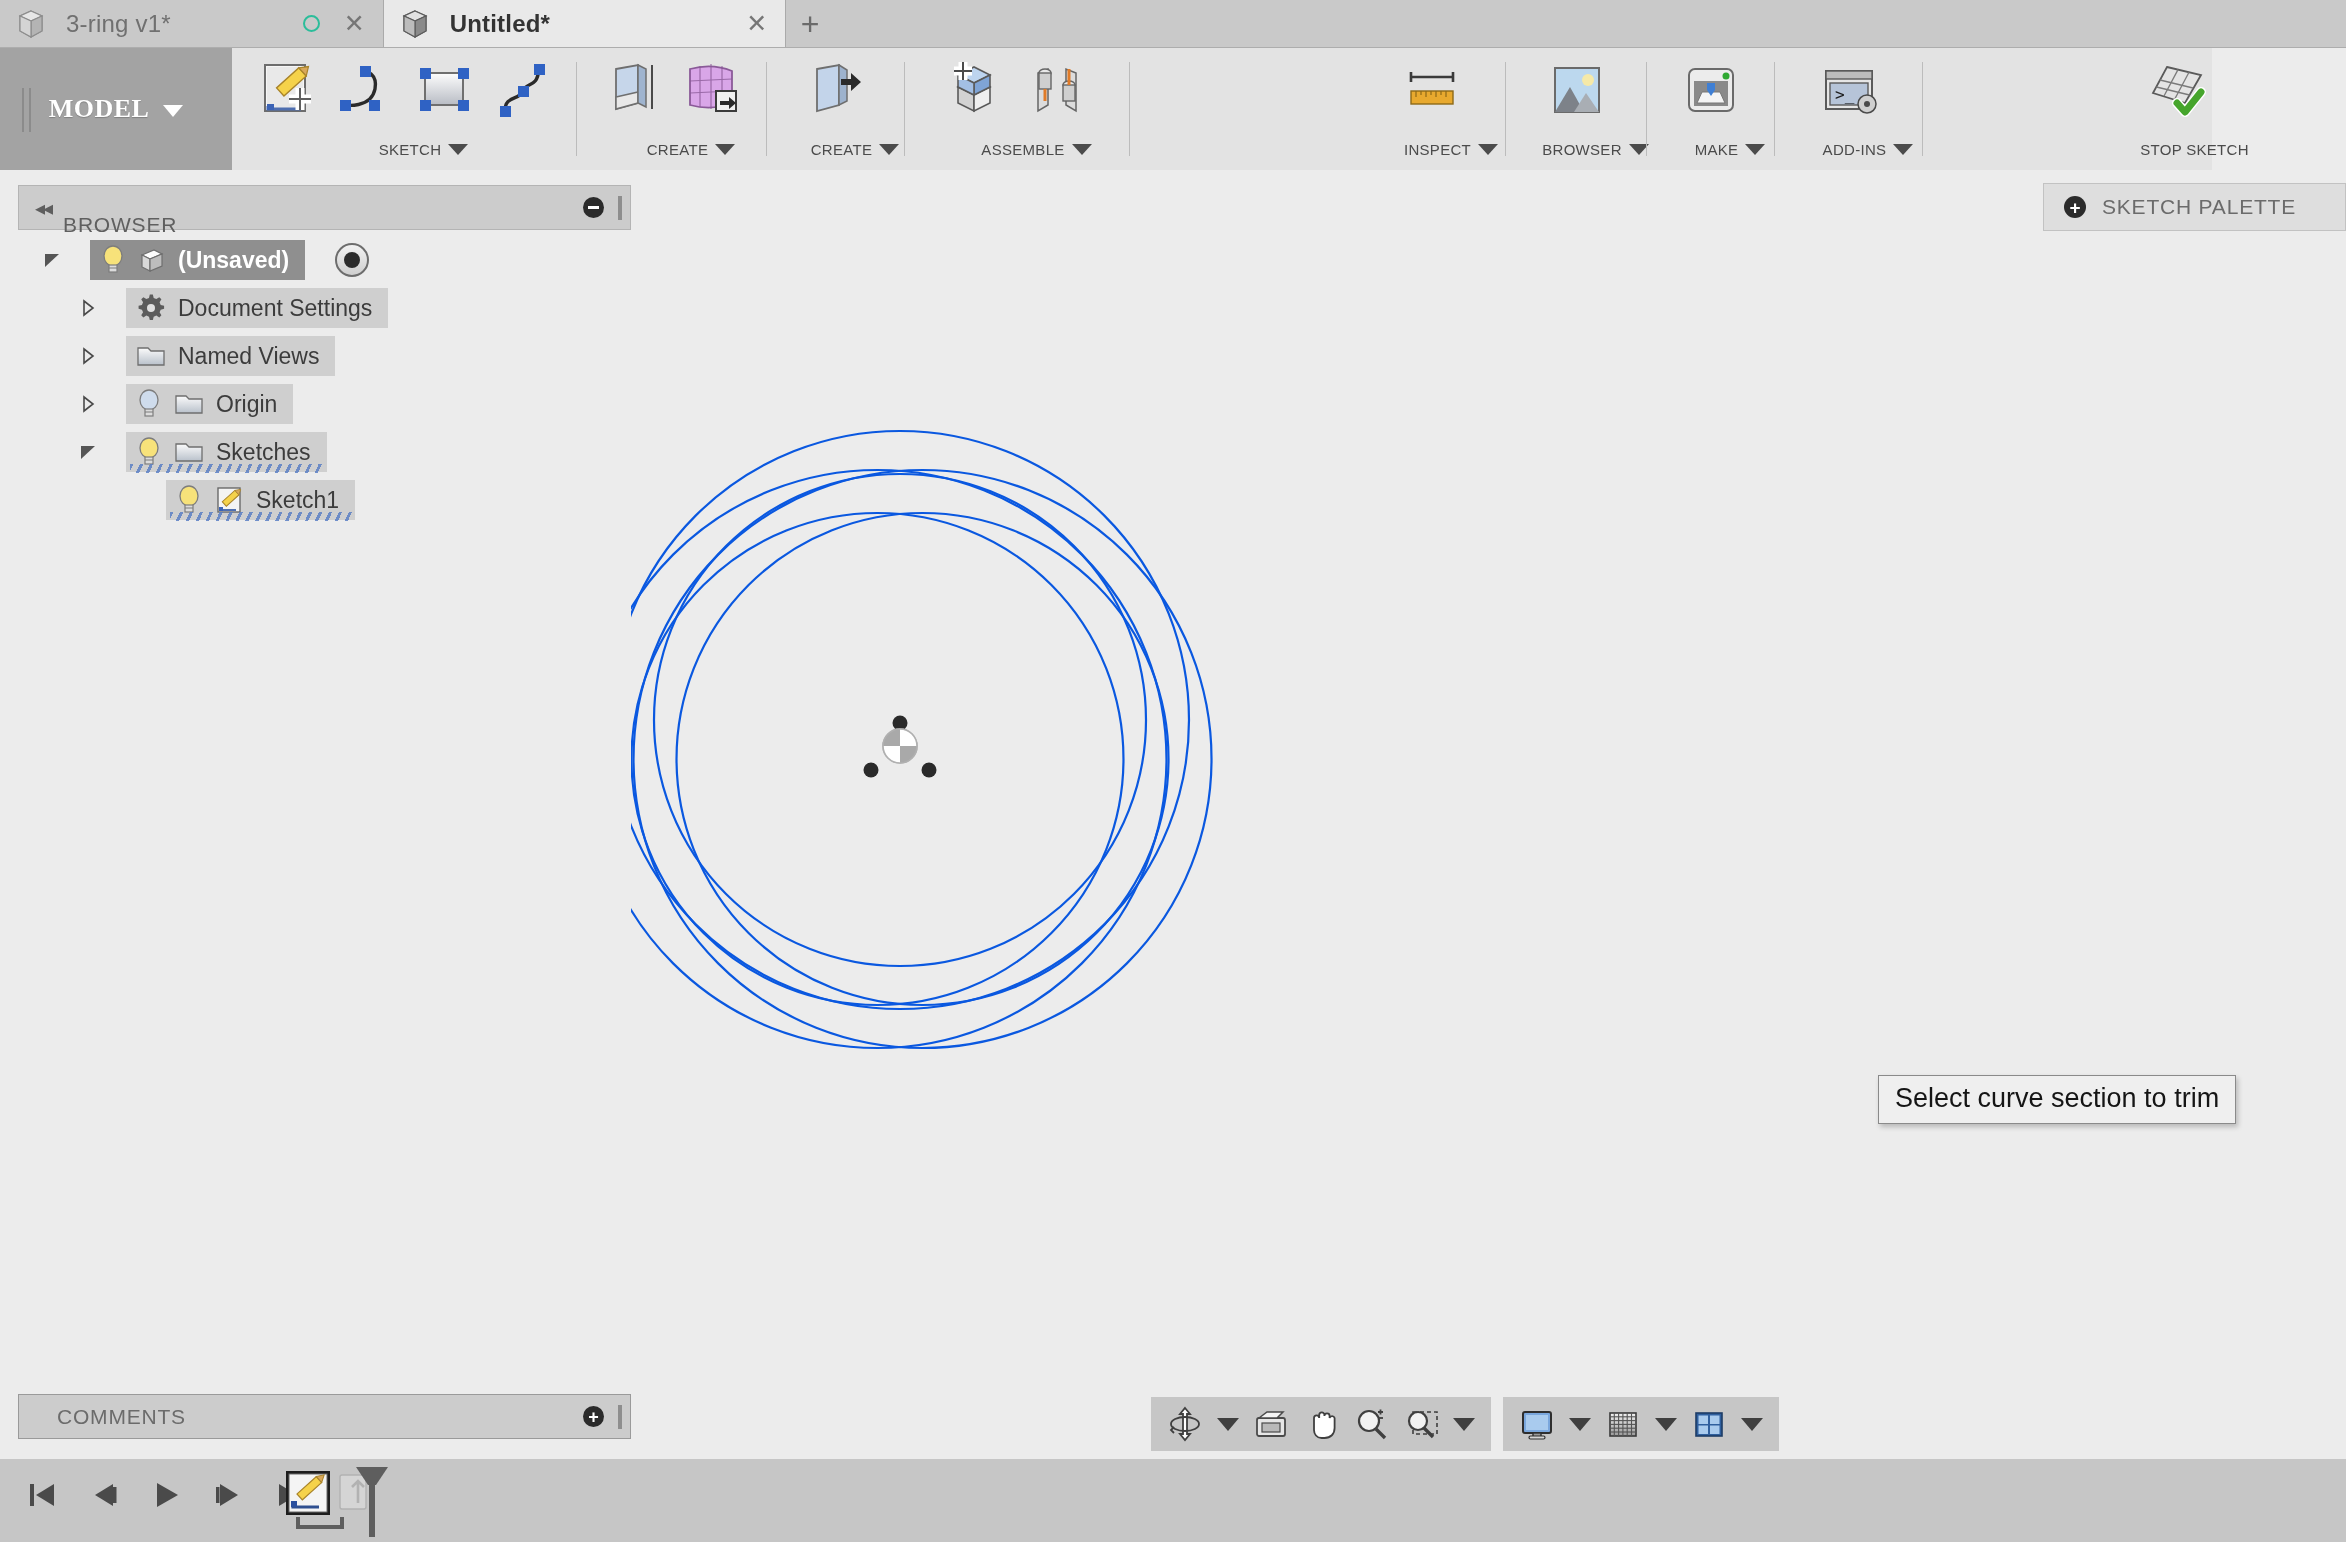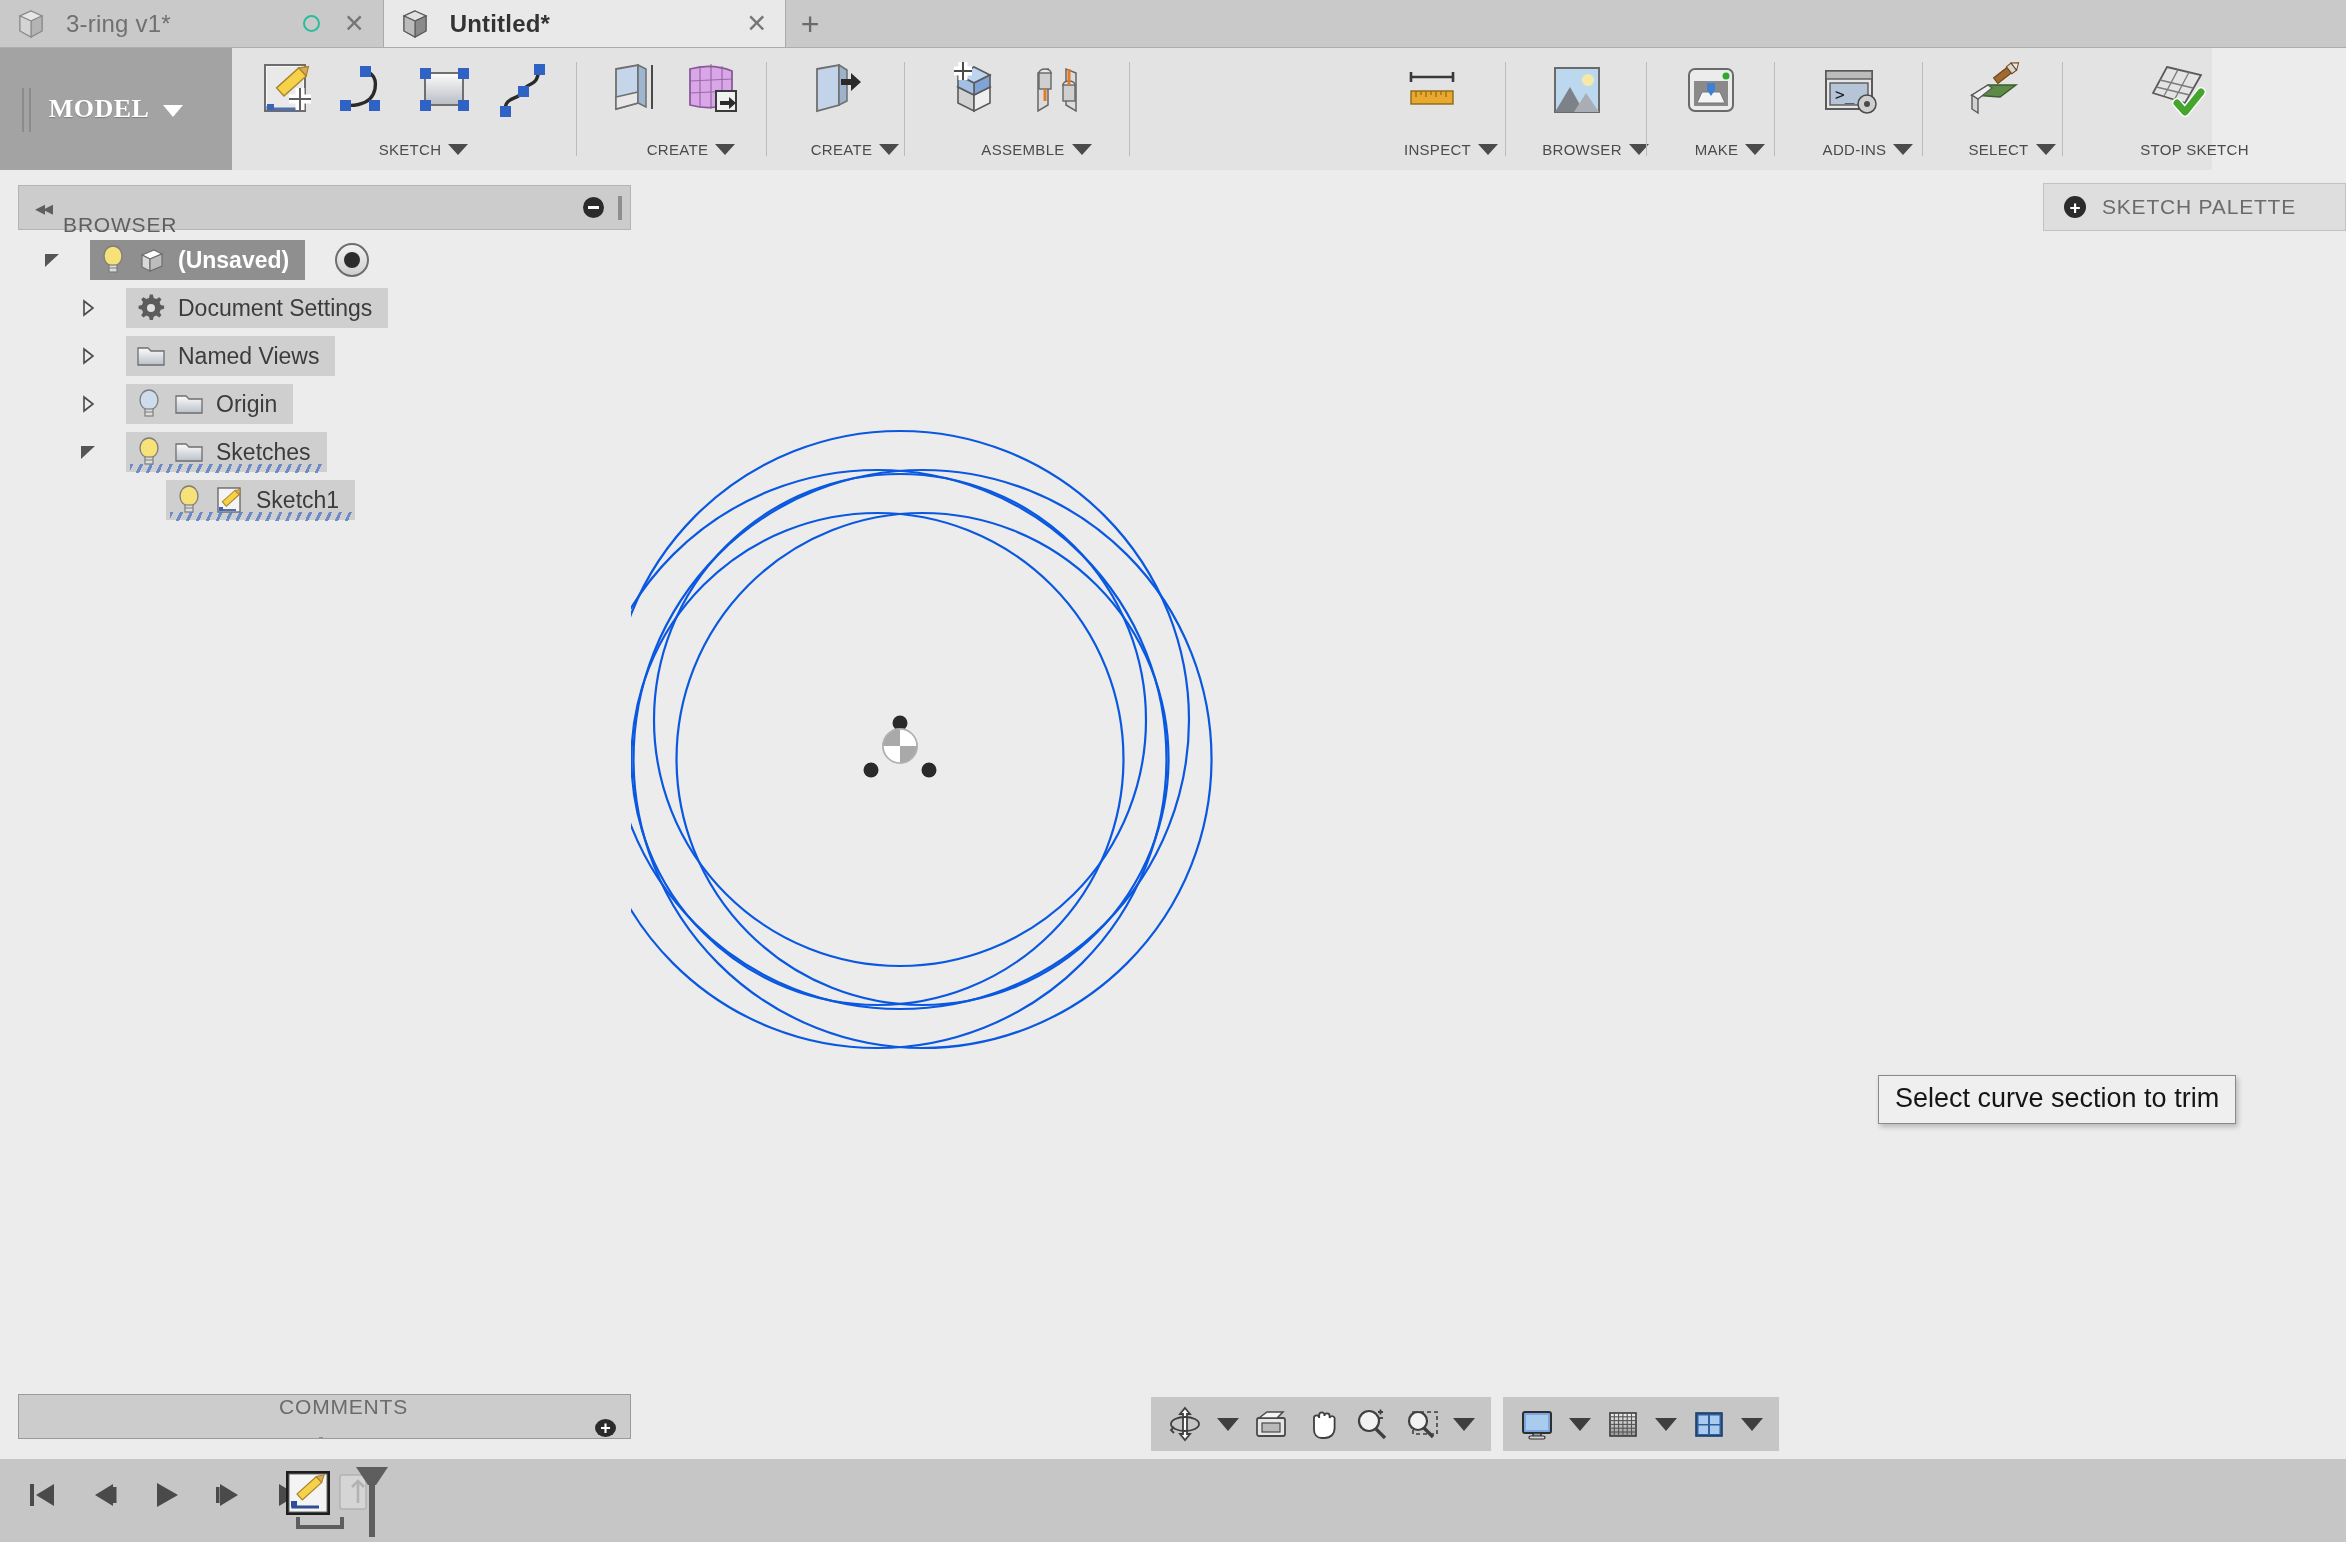--- a/index.html
+++ b/index.html
@@ -158,21 +158,21 @@
     padding:7px 16px 9px;
     font-size:27px; color:#151515;
     box-shadow:2px 3px 5px rgba(0,0,0,.22);
     white-space:nowrap;
   }
 
   
   #comments {
     position:absolute; left:18px; top:1394px; width:613px; height:45px;
     background:#cccccc; border:1px solid #9a9a9a;
-    display:flex; align-items:center;flex-direction:column;
+    display:flex; align-items:center;
   }
   #comments .title { font-size:21px; color:#6b6b6b; letter-spacing:.8px; margin-left:38px; }
   #comments .plus {
     margin-left:auto; margin-right:14px;
     width:21px;height:21px;border-radius:50%;background:#2b2b2b;
     display:flex;align-items:center;justify-content:center;color:#fff;
     font-size:18px;line-height:1;font-weight:bold;cursor:pointer;
   }
   #comments .grip { width:4px;height:24px;border-left:2px solid #8e8e8e;border-right:2px solid #8e8e8e;margin-right:8px;}
 
@@ -457,41 +457,20 @@
           </svg>
         </div>
       </div>
       <div class="panel-label">
         <span>ADD-INS</span>
         <span class="caret"></span>
       </div>
       <div class="panel-sep" style="right:0"></div>
     </div>
 
-    <div class="panel" style="left:1691px;width:140px">
-      <div class="panel-icons">
-        <div class="tbtn">
-          <svg width="62" height="62" viewBox="0 0 62 62">
-            <polygon points="10,36 26,26 54,26 38,38" fill="#5e8a47" stroke="#3d5c2e" stroke-width="1.4"></polygon>
-            <polygon points="10,36 10,50 16,54 16,40" fill="#d3d3d3" stroke="#5a5a5a" stroke-width="1.4"></polygon>
-            <polygon points="10,36 26,26 30,29 16,40" fill="#efefef" stroke="#5a5a5a" stroke-width="1.4"></polygon>
-            <g transform="rotate(-38 40 20)">
-              <rect x="34" y="14" width="18" height="7" fill="#a06a2e" stroke="#6d4518" stroke-width="1.1"></rect>
-              <rect x="51" y="13" width="6" height="9" fill="#d8d8d8" stroke="#6d4518" stroke-width="1"></rect>
-              <polygon points="57,13 63,17.5 57,22" fill="#f2eadf" stroke="#6d4518" stroke-width="1"></polygon>
-            </g>
-          </svg>
-        </div>
-      </div>
-      <div class="panel-label">
-        <span>SELECT</span>
-        <span class="caret"></span>
-      </div>
-      <div class="panel-sep" style="right:0"></div>
-    </div>
 
     <div class="panel" style="left:1831px;width:225px">
       <div class="panel-icons">
         <div class="tbtn">
           <svg width="62" height="62" viewBox="0 0 62 62">
             <polygon points="22,8 56,16 40,44 8,34" fill="#e4e4e4" stroke="#5a5a5a" stroke-width="1.8"></polygon>
             <g stroke="#7a7a7a" stroke-width="1.3" fill="none">
               <line x1="33" y1="10.6" x2="19" y2="37"></line>
               <line x1="44" y1="13.2" x2="29.5" y2="40.5"></line>
               <line x1="15" y1="21" x2="48" y2="29"></line>

